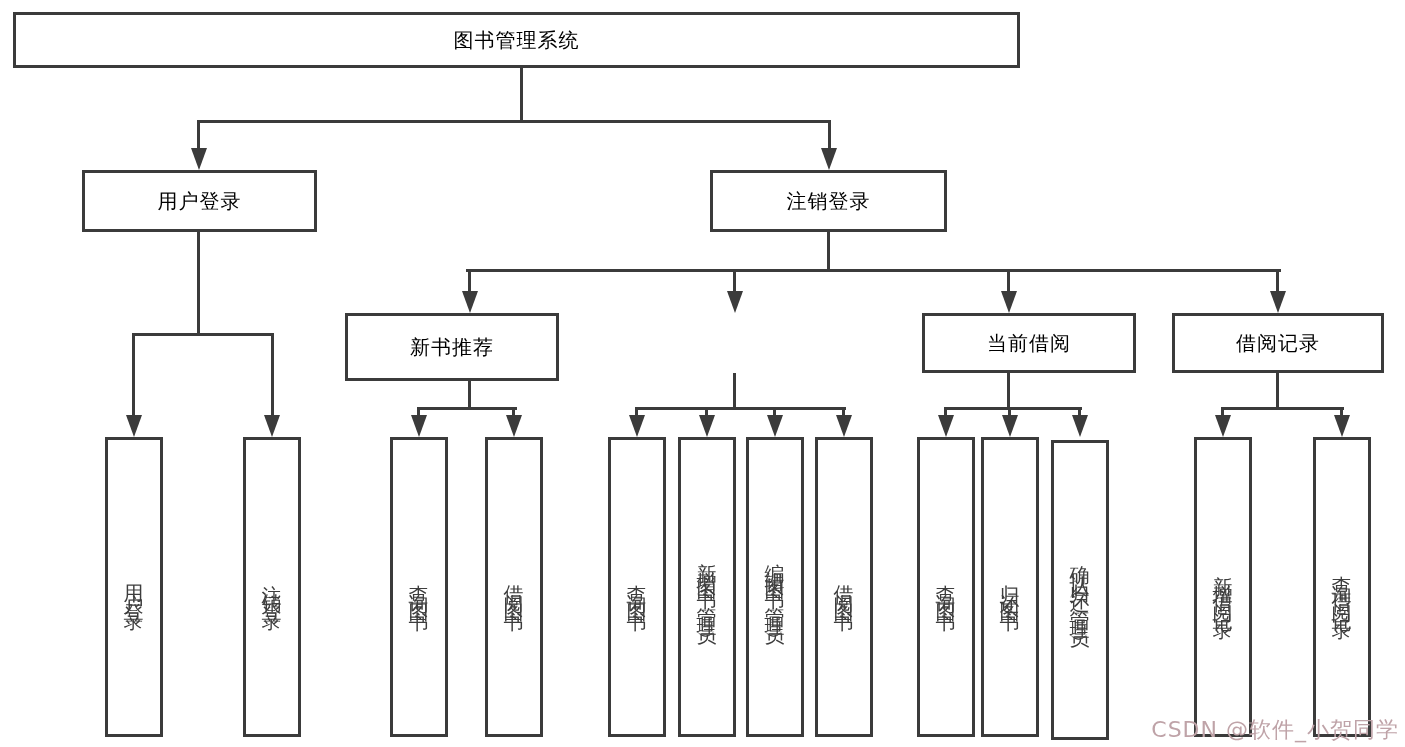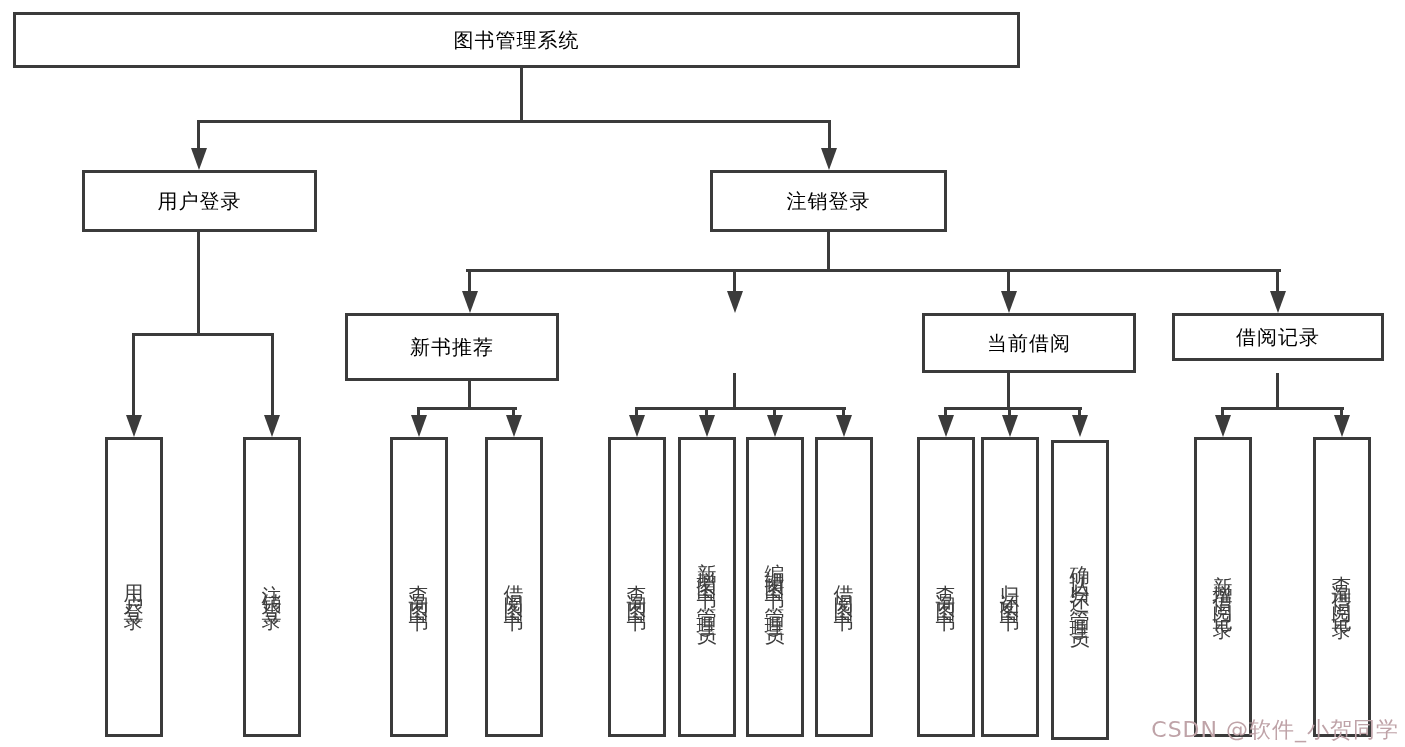--- a/index.html
+++ b/index.html
@@ -132,21 +132,21 @@
   <div class="box" style="left:710px; top:170px; width:237px; height:62px;">
     <span class="h-label">注销登录</span>
   </div>
 
   <div class="box" style="left:345px; top:313px; width:214px; height:68px;text-align:right;">
     <span class="h-label">新书推荐</span>
   </div>
   <div class="box" style="left:902px; top:313px; width:214px; height:60px;margin-left:20px;">
     <span class="h-label">当前借阅</span>
   </div>
-  <div class="box" style="left:1172px; top:313px; width:212px; height:48px;">
+  <div class="box" style="left:1172px; top:313px; width:212px; height:60px;">
     <span class="h-label">借阅记录</span>
   </div>
 
   <div class="box" style="left:105px; top:437px; width:58px; height:300px;">
     <span class="v-label">用户登录</span>
   </div>
   <div class="box" style="left:243px; top:437px; width:58px; height:300px;">
     <span class="v-label">注销登录</span>
   </div>
 

